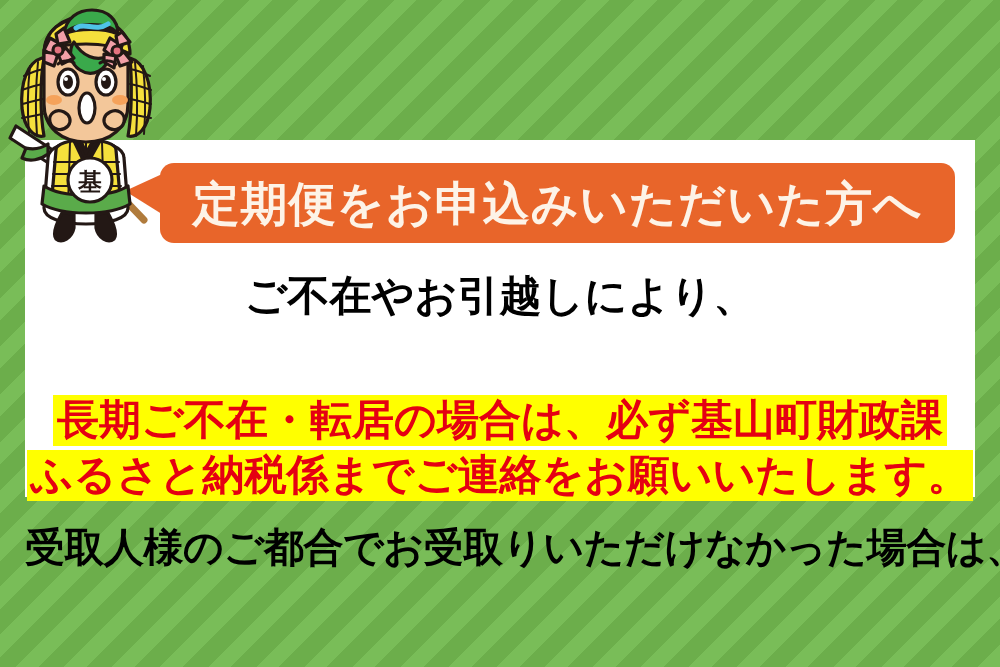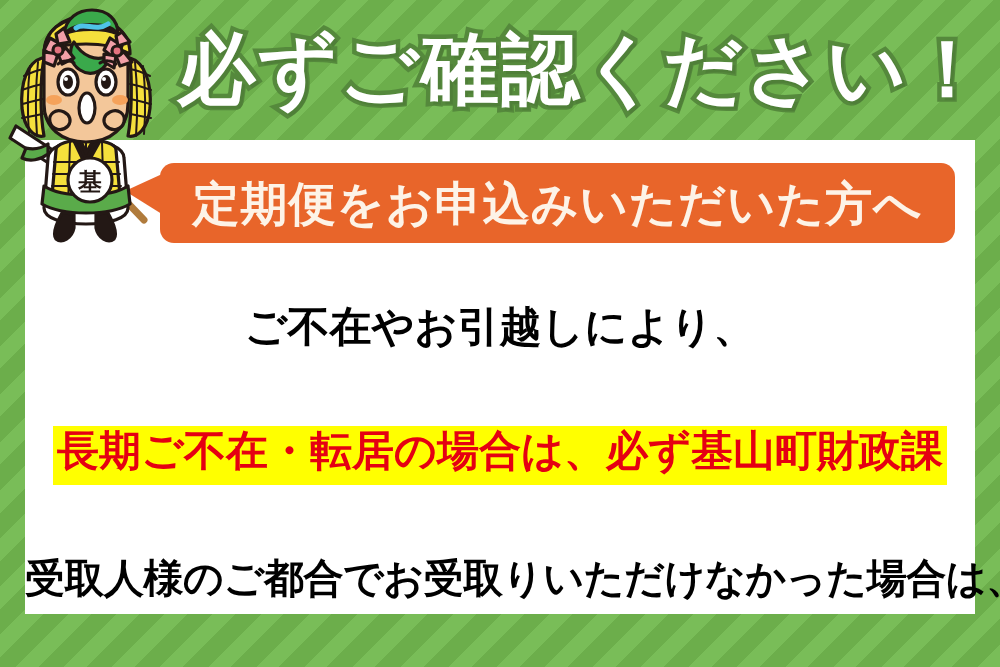--- a/index.html
+++ b/index.html
@@ -59,21 +59,21 @@
       0 0 0 #55893c,
       3px 3px 0 rgba(70,110,50,0.35);
   }
 
   
   .panel {
     position: absolute;
     left: 25px;
     top: 140px;
     width: 950px;
-    height: 474px;
+    height: 357px;
     background: #ffffff;
     z-index: 3;
   }
 
   
   .banner-wrap {
     position: absolute;
     left: 100px;
     top: 23px;
     width: 830px;
@@ -117,35 +117,34 @@
   .body-block {
     position: absolute;
     left: 0;
     width: 950px;
     text-align: center;
   }
   .line {
     font-weight: bold;
     line-height: 1.12;
     white-space: nowrap;
-    margin-top: 31px;
   }
 
   .block-notice { top: 132px; }
   .block-notice .line {
     font-size: 42px;
     color: #000000;
   }
 
   .block-highlight { top: 255px; }
   .block-highlight .line {
     font-size: 42px;
     color: #e50012;
     display: inline-block;
-    padding: 1px 4px 11px 4px;
+    padding: 1px 4px 3px 4px;
     background: #ffff00;
     margin-bottom: 4px;
   }
 
   .block-closing { top: 385px; }
   .block-closing .line {
     font-size: 40px;
     color: #000000;
     letter-spacing: -0.5px;
   }
@@ -249,39 +248,37 @@
 
         <ellipse cx="83" cy="100" rx="8" ry="15" fill="#ffffff"></ellipse>
 
         <path d="M60 104 C52 100 44 106 46 114 C48 122 58 124 64 118 C68 113 66 107 60 104 Z" fill="#f3c79a"></path>
         <path d="M106 104 C114 100 122 106 120 114 C118 122 108 124 102 118 C98 113 100 107 106 104 Z" fill="#f3c79a"></path>
       </g>
       <text x="86" y="182" font-family="'DejaVu Sans','Liberation Sans',sans-serif" font-size="24" font-weight="bold" fill="#231815" text-anchor="middle">基</text>
     </svg>
   </div>
 
-  <div class="header-title">
-    <span class="txt">必ずご確認ください！</span>
-  </div>
 
   <div class="panel">
 
     <div class="banner-wrap">
       <div class="banner-tail"></div>
       <div class="banner-box">
         <span class="txt">定期便をお申込みいただいた方へ</span>
       </div>
     </div>
 
     <div class="body-block block-notice">
       <div class="line">ご不在やお引越しにより、</div>
     </div>
 
     <div class="body-block block-highlight">
       <div><span class="line">長期ご不在・転居の場合は、必ず基山町財政課</span></div>
+      <div><span class="line">ふるさと納税係までご連絡をお願いいたします。</span></div>
     </div>
 
     <div class="body-block block-closing">
       <div class="line">受取人様のご都合でお受取りいただけなかった場合は、</div>
     </div>
 
   </div>
 </div>
 
 </body></html>

